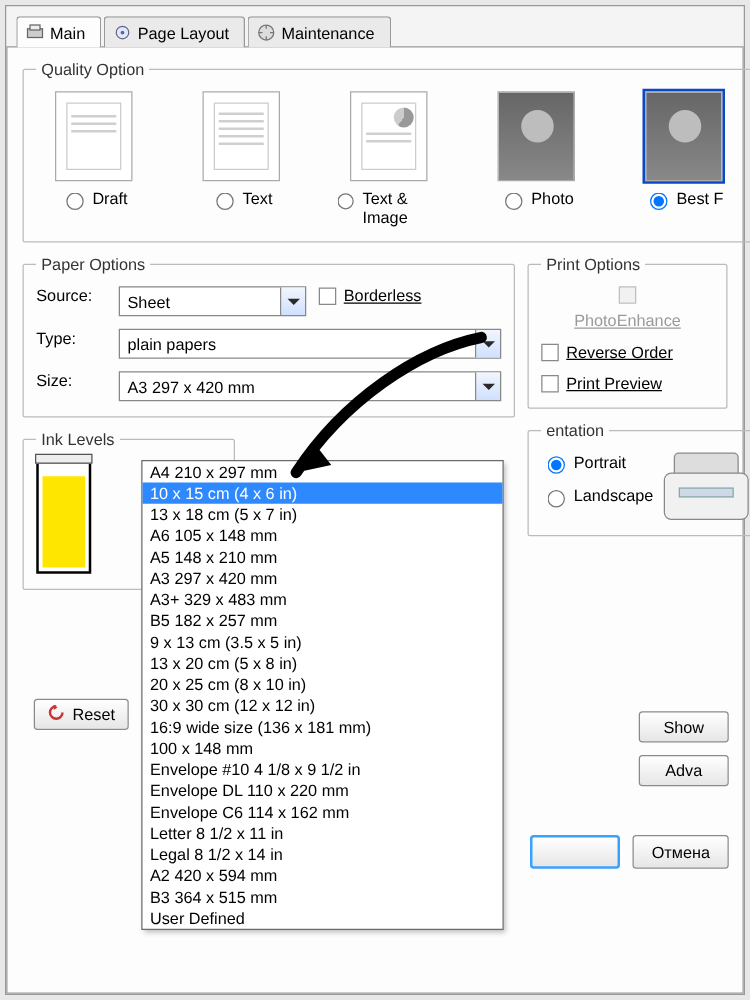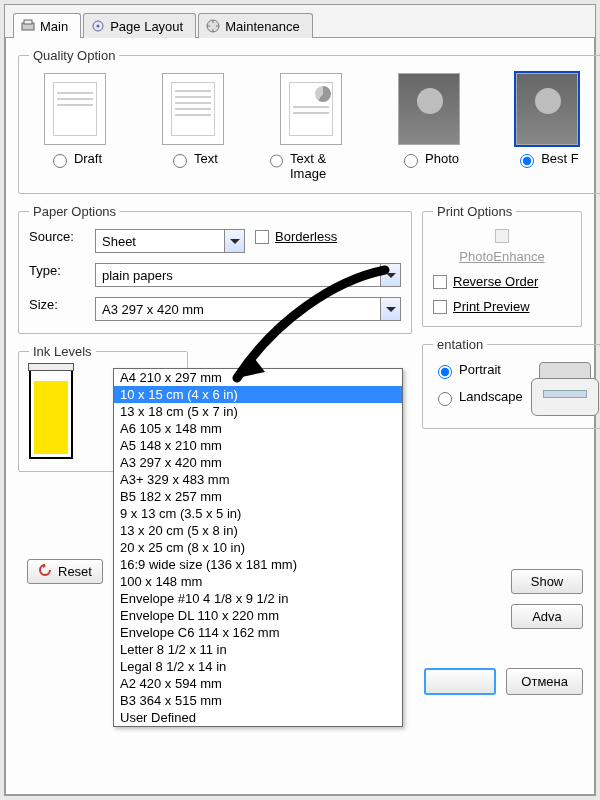--- a/index.html
+++ b/index.html
@@ -295,20 +295,21 @@
       <div class="dd-item sel">10 x 15 cm (4 x 6 in)</div>
       <div class="dd-item">13 x 18 cm (5 x 7 in)</div>
       <div class="dd-item">A6 105 x 148 mm</div>
       <div class="dd-item">A5 148 x 210 mm</div>
       <div class="dd-item">A3 297 x 420 mm</div>
       <div class="dd-item">A3+ 329 x 483 mm</div>
       <div class="dd-item">B5 182 x 257 mm</div>
       <div class="dd-item">9 x 13 cm (3.5 x 5 in)</div>
       <div class="dd-item">13 x 20 cm (5 x 8 in)</div>
       <div class="dd-item">20 x 25 cm (8 x 10 in)</div>
+      <div class="dd-item">30 x 30 cm (12 x 12 in)</div>
       <div class="dd-item">16:9 wide size (136 x 181 mm)</div>
       <div class="dd-item">100 x 148 mm</div>
       <div class="dd-item">Envelope #10 4 1/8 x 9 1/2 in</div>
       <div class="dd-item">Envelope DL 110 x 220 mm</div>
       <div class="dd-item">Envelope C6 114 x 162 mm</div>
       <div class="dd-item">Letter 8 1/2 x 11 in</div>
       <div class="dd-item">Legal 8 1/2 x 14 in</div>
       <div class="dd-item">A2 420 x 594 mm</div>
       <div class="dd-item">B3 364 x 515 mm</div>
       <div class="dd-item">User Defined</div>

